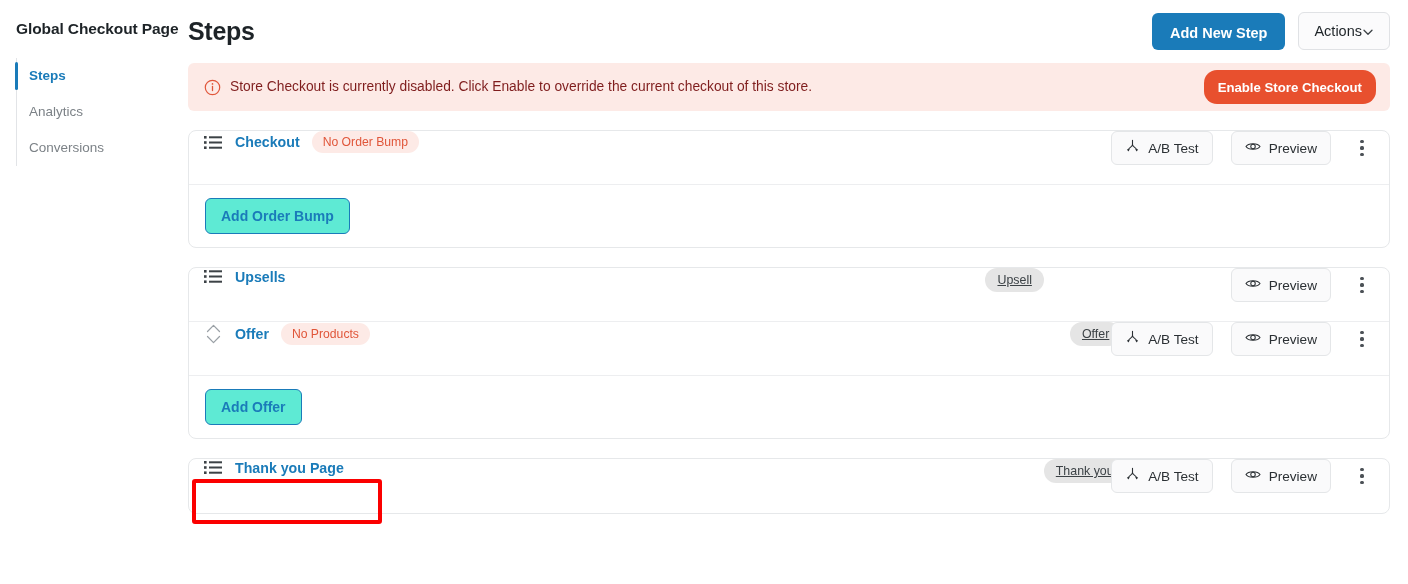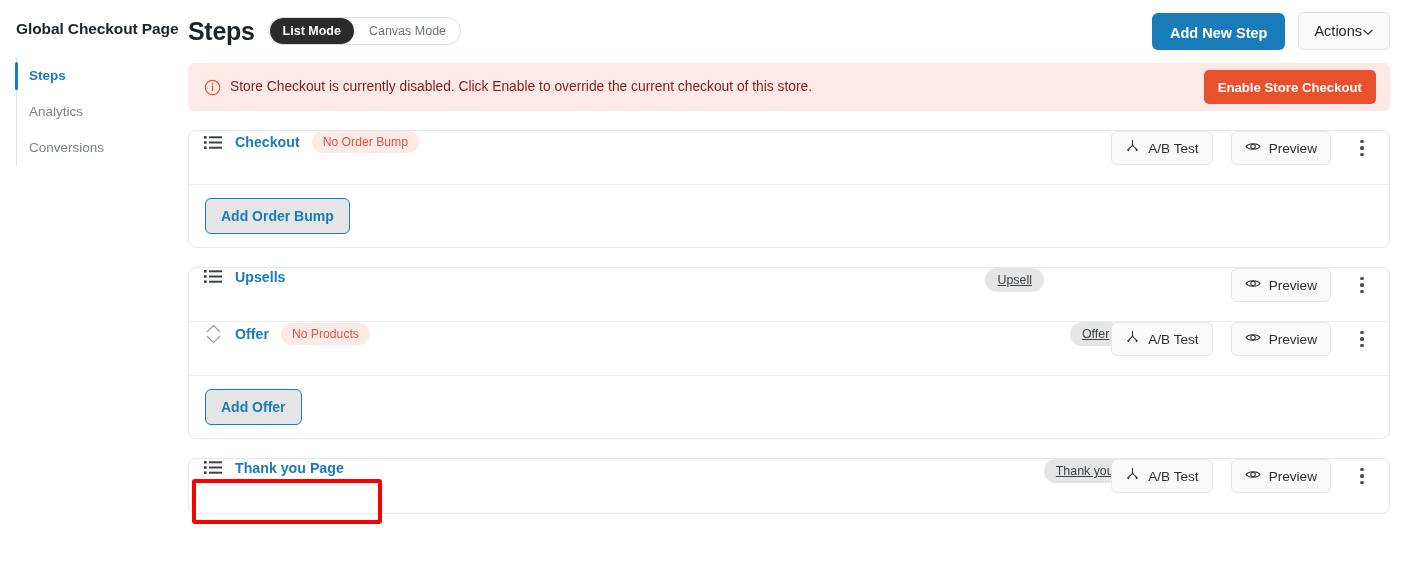--- a/index.html
+++ b/index.html
@@ -164,21 +164,21 @@
   .alert-text {
     font-size: 13.8px;
     color: #7f1d1d;
     flex: 1;
     line-height: 18px;
   }
   .btn-danger {
     background: #e8502e;
     color: #fff;
     border: none;
-    border-radius: 5px;
+    border-radius: 13px;
     font-size: 13.2px;
     font-weight: 700;
     height: 34px;
     padding: 0 14px;
     cursor: pointer;
     font-family: inherit;
     white-space: nowrap;
   }
 
   
@@ -286,21 +286,21 @@
     background: #4b5156;
   }
 
   .action-row {
     display: flex;
     align-items: center;
     height: 62px;
     padding: 0 16px;
   }
   .btn-outline {
-    background: #e5e5e5;
+    background: #5eead4;
     border: 1px solid #1a7bb9;
     color: #1a7bb9;
     border-radius: 6px;
     font-size: 14px;
     font-weight: 700;
     height: 36px;
     padding: 0 15px;
     cursor: pointer;
     font-family: inherit;
     white-space: nowrap;
@@ -331,24 +331,20 @@
       <a class="nav-item">Analytics</a>
       <a class="nav-item">Conversions</a>
     </nav>
   </aside>
 
   <main class="main">
 
     <div class="topbar">
       <div class="page-title">Steps</div>
 
-      <div class="mode-toggle">
-        <span class="mode-opt selected">List Mode</span>
-        <span class="mode-opt">Canvas Mode</span>
-      </div>
 
       <div class="topbar-spacer"></div>
 
       <button class="btn-primary">Add New Step</button>
 
       <button class="btn-actions">
         <span>Actions</span>
         <span class="chev">
           <svg width="12" height="12" viewBox="0 0 12 12">
               <path d="M2 4.2 L6 8.2 L10 4.2" fill="none" stroke="#3c4246" stroke-width="1.3" stroke-linecap="round" stroke-linejoin="round"></path>

